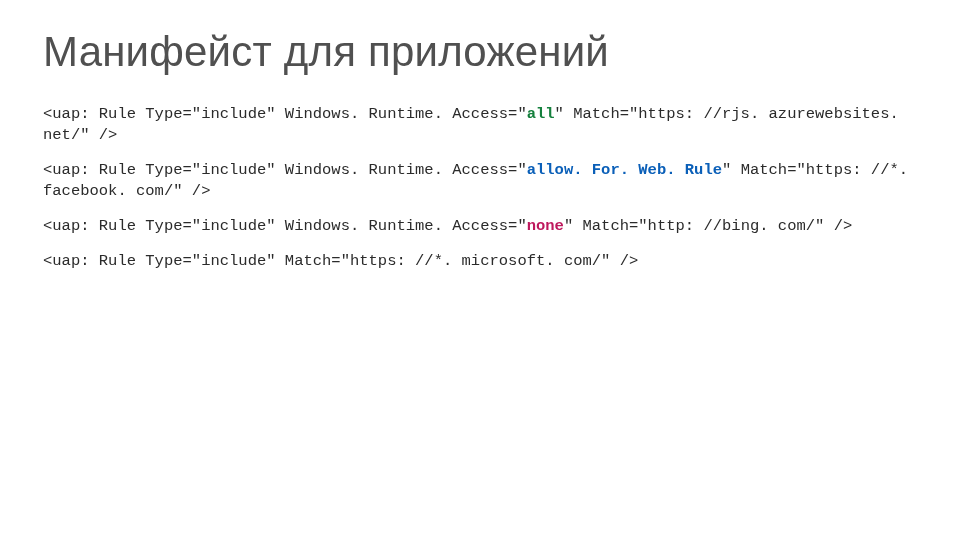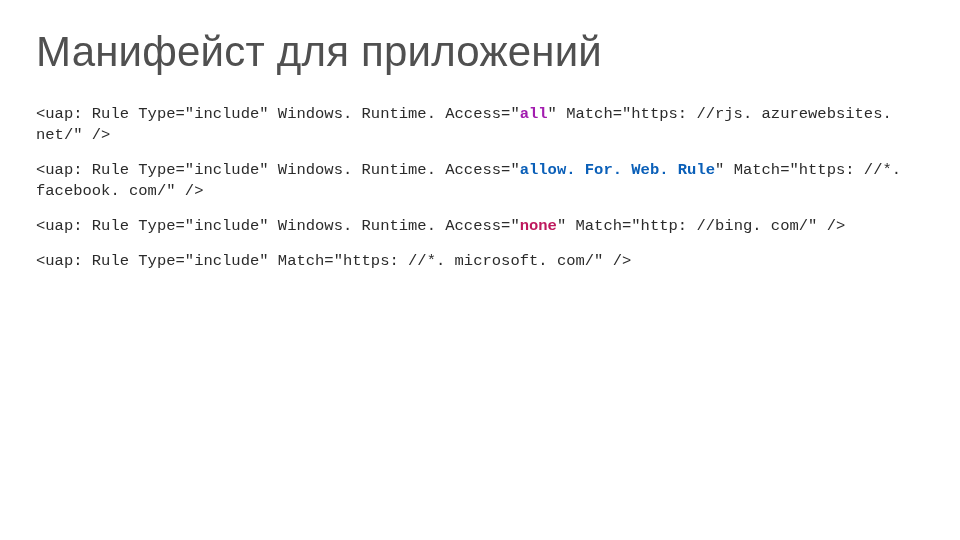--- a/index.html
+++ b/index.html
@@ -7,39 +7,40 @@
     padding: 0;
     width: 960px;
     height: 540px;
     background: #ffffff;
     font-family: "Segoe UI", "Segoe UI Light", Arial, sans-serif;
     color: #404040;
   }
   .slide {
     box-sizing: border-box;
     padding: 28px 36px 0 36px;
+    margin-left: 7px;
   }
   h1.title {
     font-weight: 300;
     font-size: 42px;
     color: #505050;
     margin: 0 0 28px 0;
     letter-spacing: 0.2px;
   }
   .code {
     font-family: Consolas, "Courier New", monospace;
     font-size: 15.5px;
     line-height: 1.35;
     color: #2b2b2b;
   }
   .code p {
     margin: 0 0 14px 0;
     white-space: pre-wrap;
   }
-  .hl-all    { color: #a21caf; font-weight: 600; }  
+  .hl-all    { color: #15803d; font-weight: 600; }  
   .hl-allow  { color: #0a5fb8; font-weight: 600; }  
   .hl-none   { color: #be185d; font-weight: 600; }  
 </style>
 </head>
 <body>
 
 <div class="slide">
   <h1 class="title">Манифейст для приложений</h1>
 
   <div class="code">

